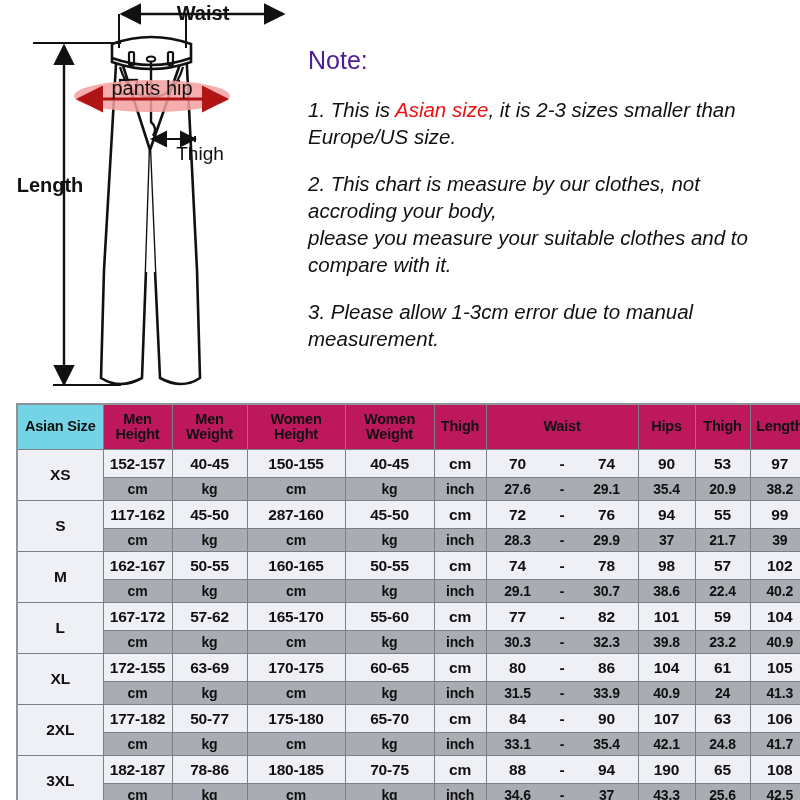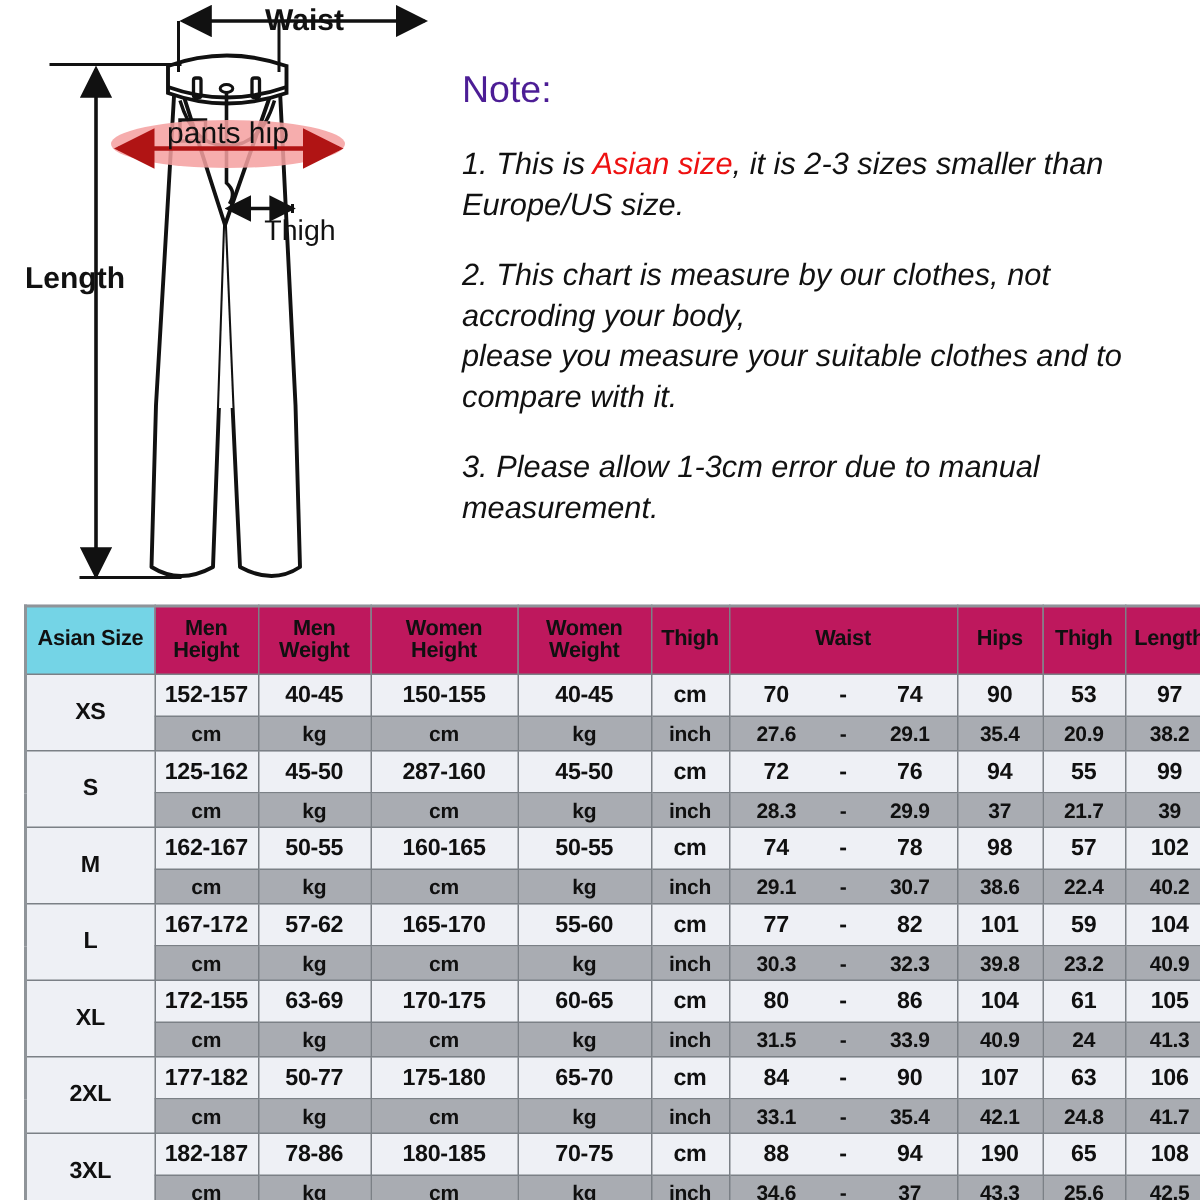--- a/index.html
+++ b/index.html
@@ -267,21 +267,21 @@
               <span class="wdash">-</span>
               <span class="wv">29.1</span>
             </div>
           </td>
           <td>35.4</td>
           <td>20.9</td>
           <td>38.2</td>
         </tr>
         <tr class="row-cm">
           <td class="size-label" rowspan="2">S</td>
-          <td>125-162</td>
+          <td>117-162</td>
           <td>45-50</td>
           <td>287-160</td>
           <td>45-50</td>
           <td>cm</td>
           <td class="waist-cell">
             <div class="waist-inner">
               <span class="wv">72</span>
               <span class="wdash">-</span>
               <span class="wv">76</span>
             </div>

